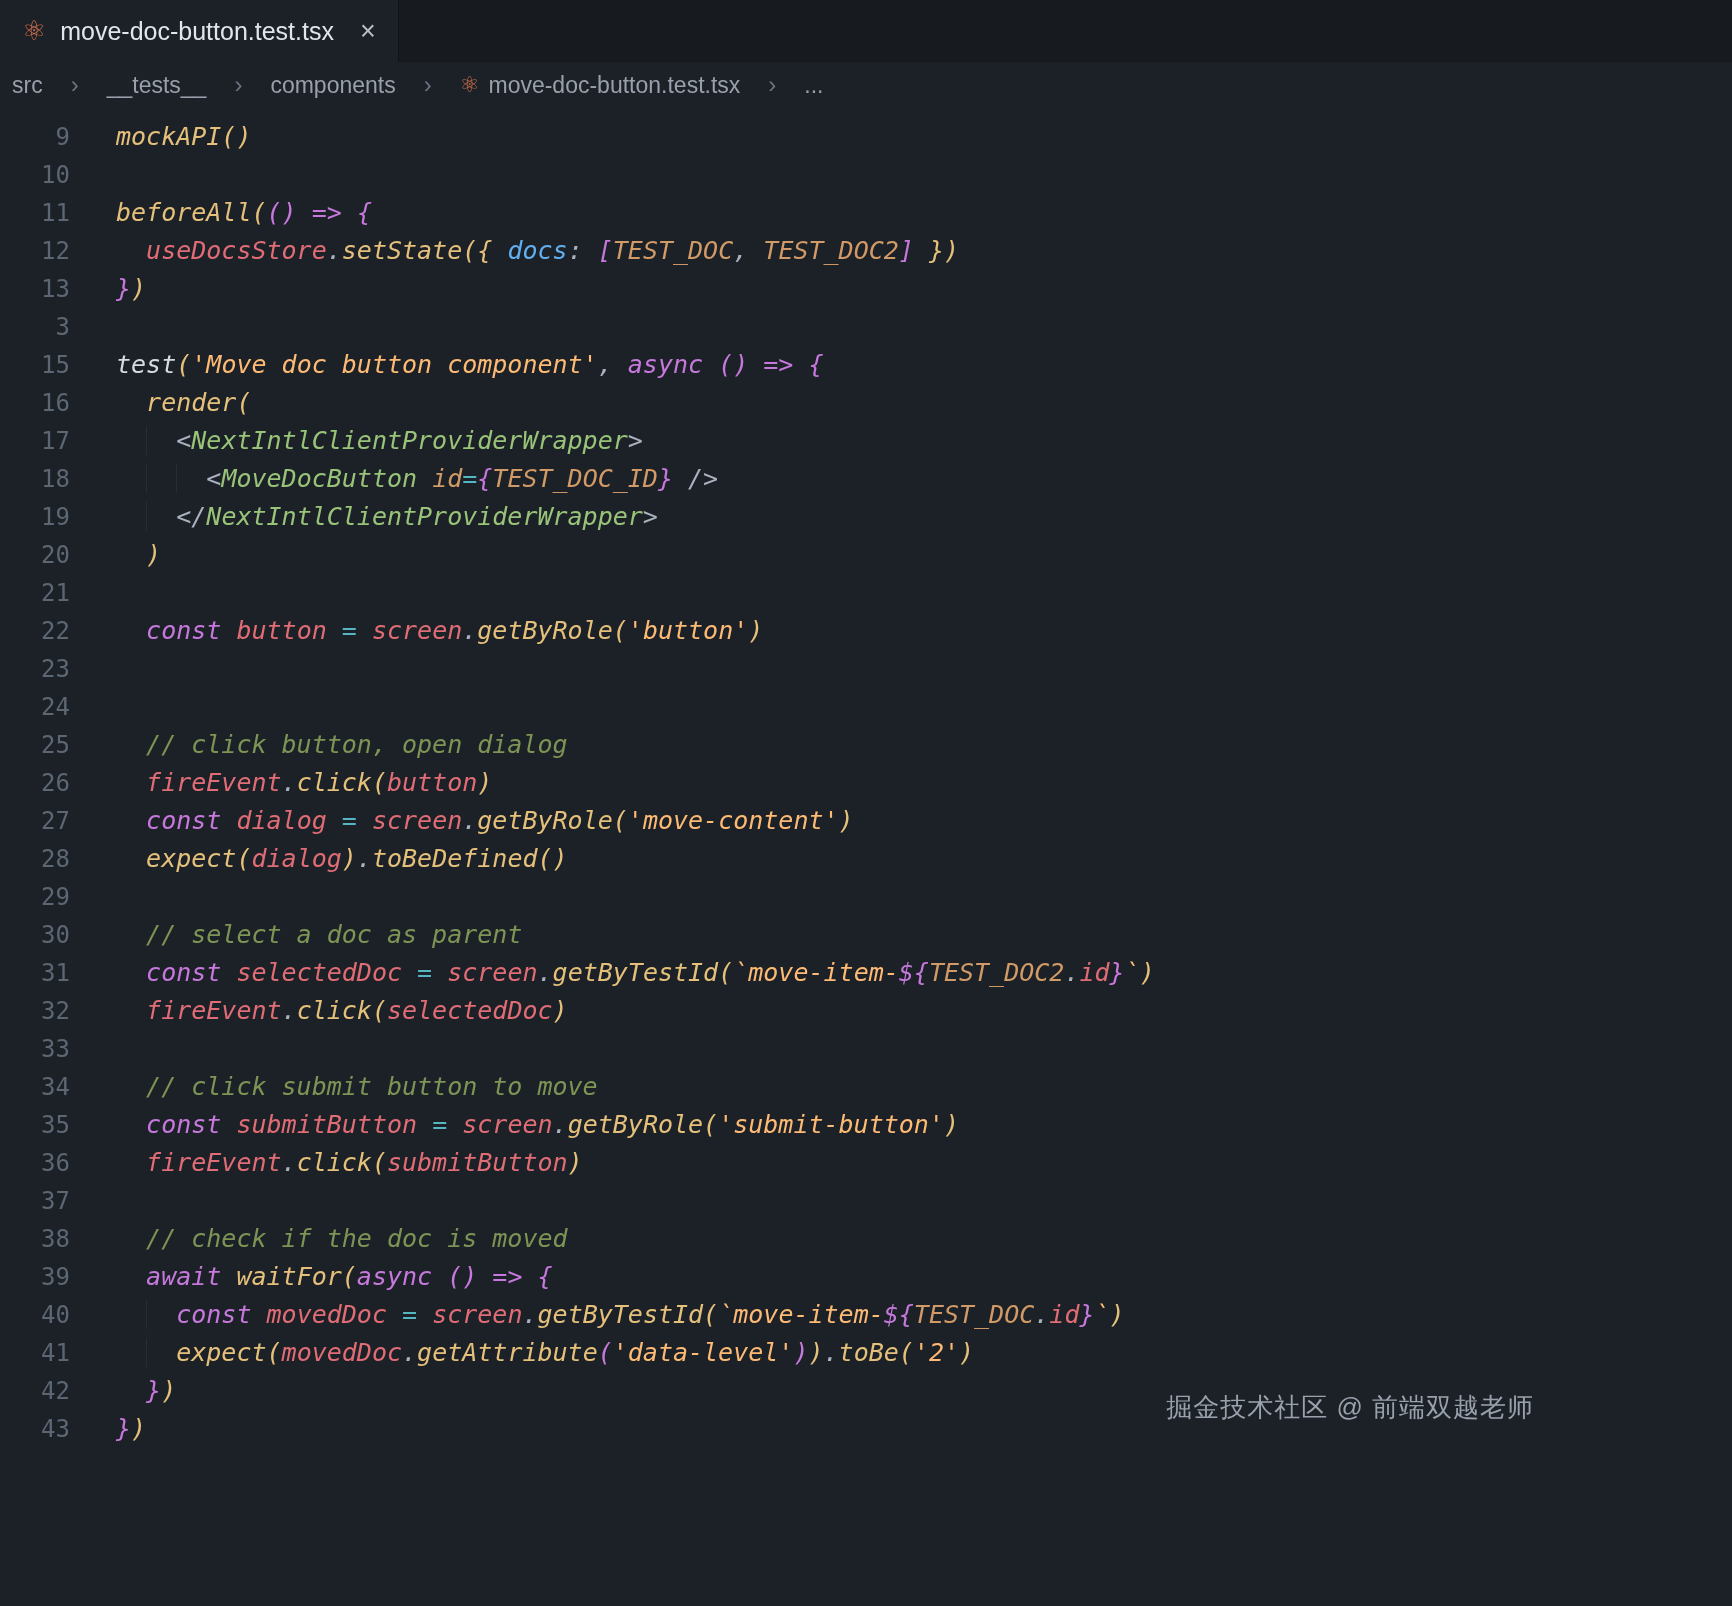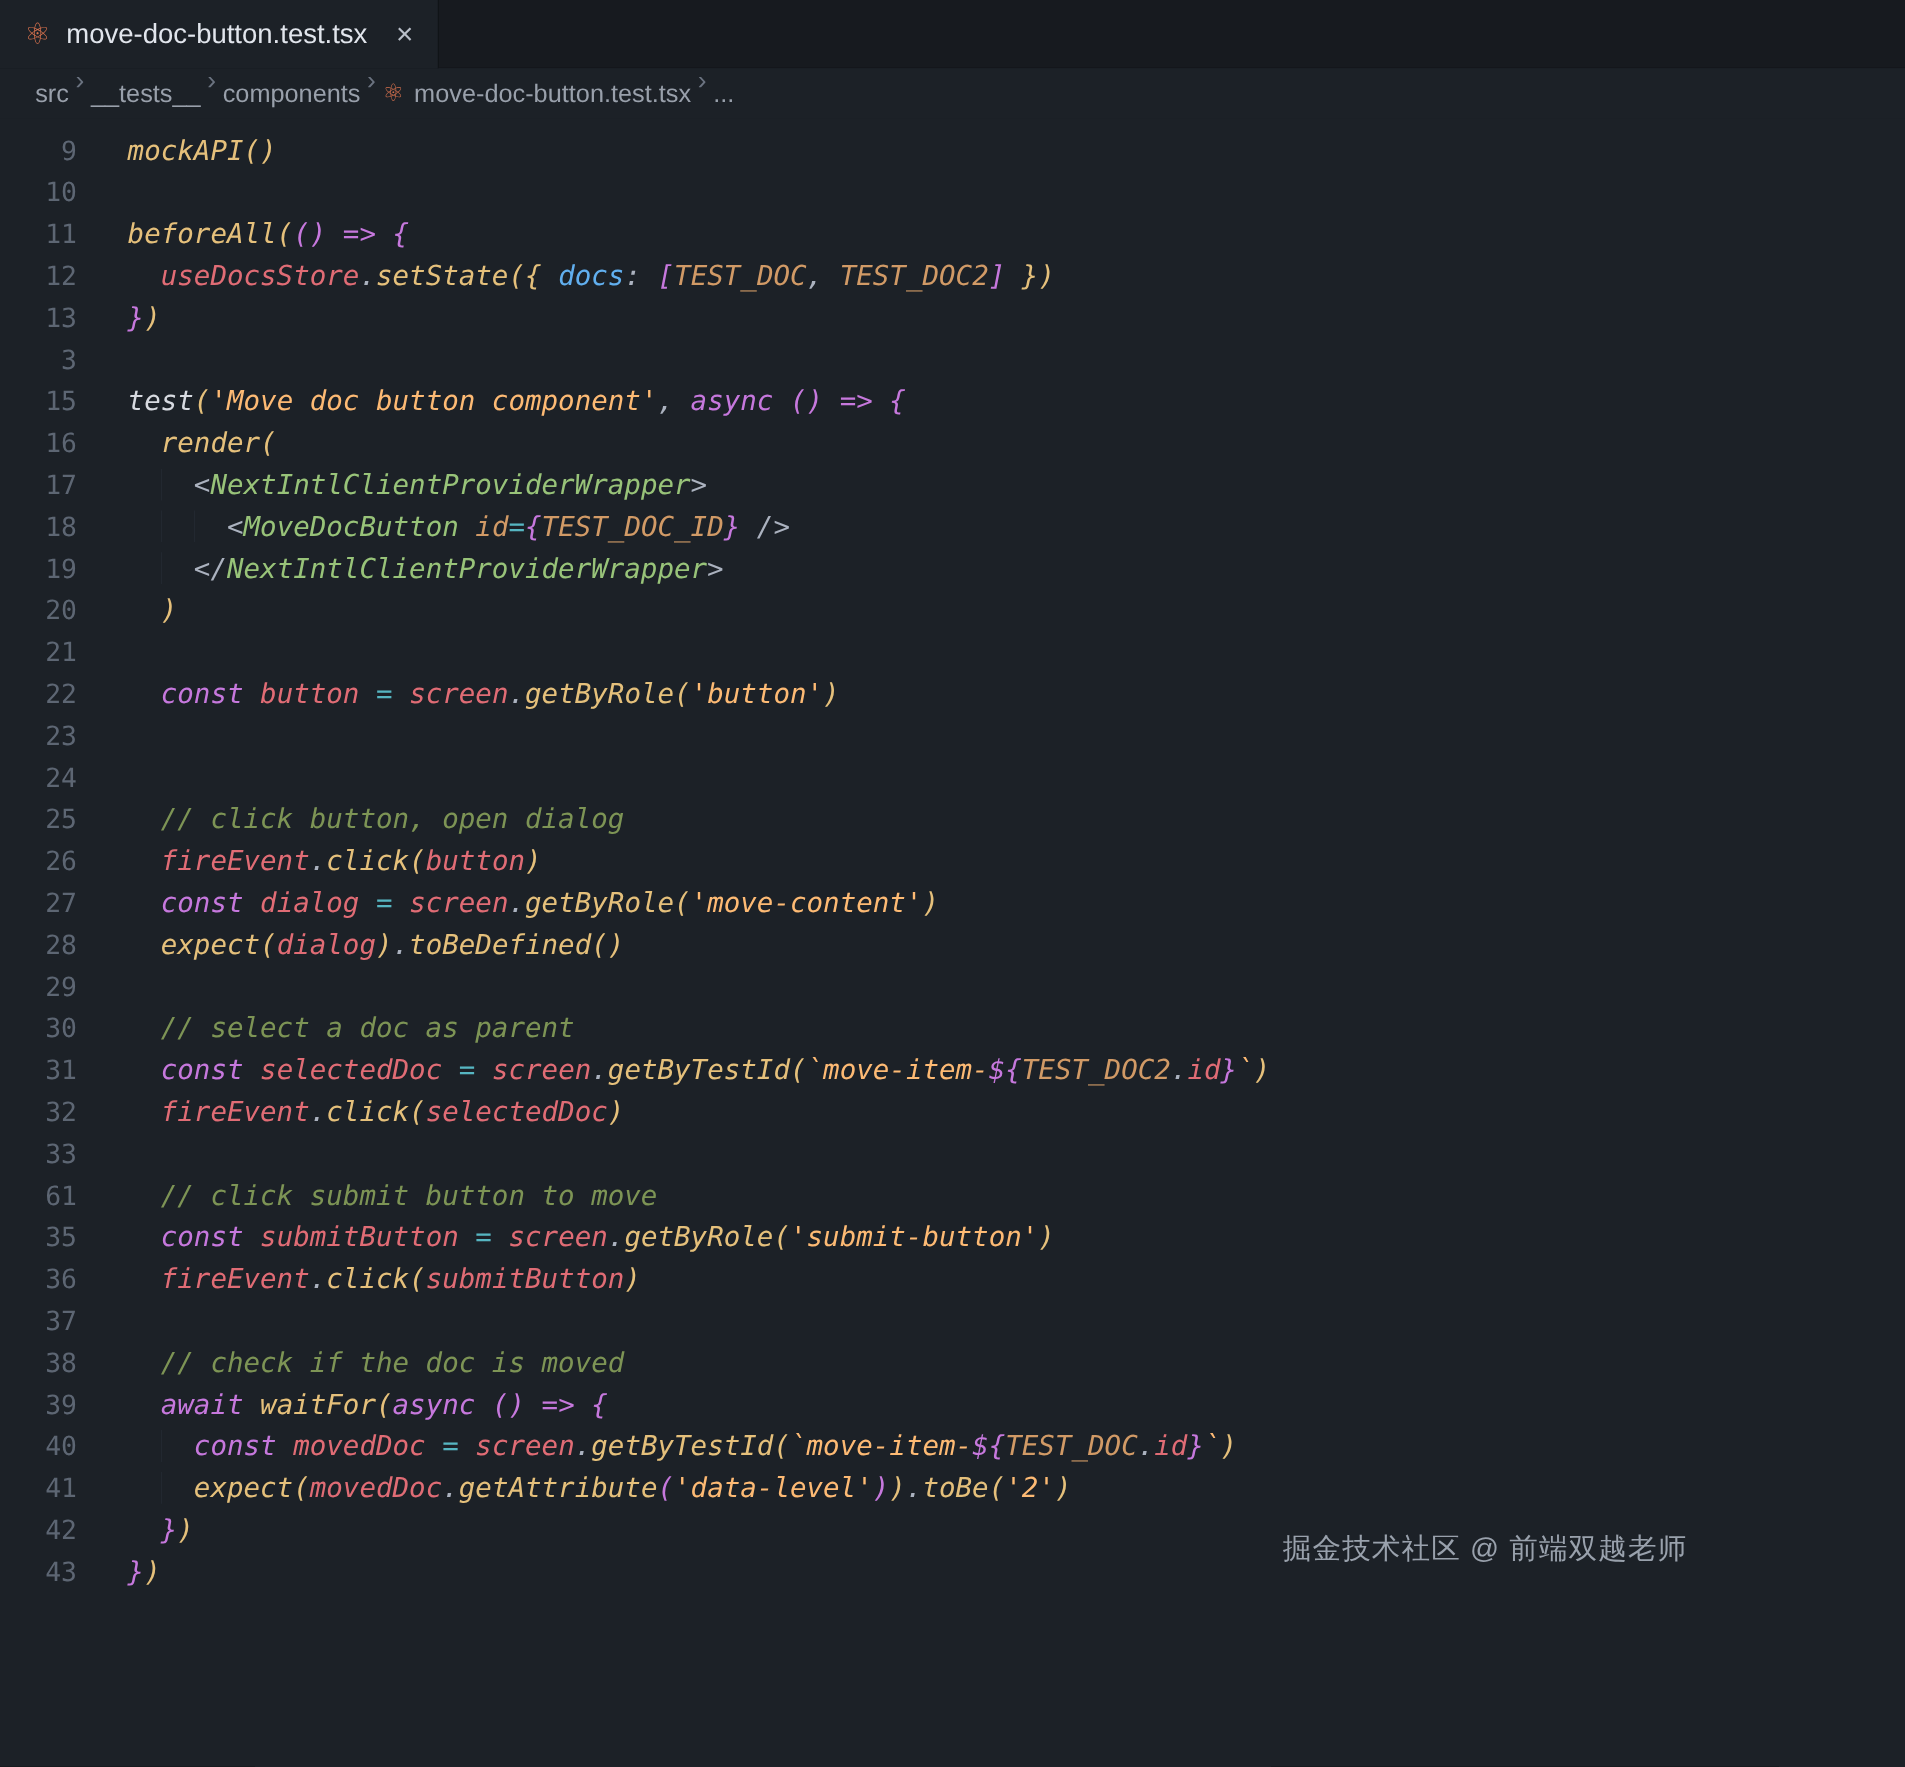--- a/index.html
+++ b/index.html
@@ -24,22 +24,22 @@
     border-right: 1px solid #101317; margin-bottom: -1px;
     cursor: pointer; min-width: 372px;
   }
   .fileicon { color: #d4704d; font-size: 27px; line-height: 1; }
   .tabtitle { color: #e1e5ec; font-size: 25px; white-space: nowrap; }
   .tabclose { color: #b9bfc9; font-size: 27px; margin-left: 12px; line-height: 1; cursor: pointer; }
   .tabbar-rest { flex: 1; }
 
   
   .breadcrumb {
-    display: flex; gap: 6px;
-    height: 46px; padding: 0 32px;
+    display: flex; align-items: center; gap: 28px;
+    height: 46px; padding: 0 12px;
     background: #1c2127; color: #99a0ab; font-size: 23px;
   }
   .bc-item { white-space: nowrap; cursor: pointer; display: inline-flex; align-items: center; gap: 9px; }
   .bc-sep { color: #6b7380; font-size: 24px; line-height: 1; }
   .bc-icon { color: #d4704d; font-size: 22px; line-height: 1; }
 
   
   .editor {
     padding-top: 10px;
     font-family: "DejaVu Sans Mono", monospace;
@@ -130,21 +130,21 @@
         <div class="line"><span class="ln">24</span><span class="code"></span></div>
         <div class="line"><span class="ln">25</span><span class="code"><span class="tok-ws">  </span><span class="tok-com">// click button, open dialog</span></span></div>
         <div class="line"><span class="ln">26</span><span class="code"><span class="tok-ws">  </span><span class="tok-var">fireEvent</span><span class="tok-pun">.</span><span class="tok-fn">click</span><span class="tok-b1">(</span><span class="tok-var">button</span><span class="tok-b1">)</span></span></div>
         <div class="line"><span class="ln">27</span><span class="code"><span class="tok-ws">  </span><span class="tok-kw">const</span><span class="tok-ws"> </span><span class="tok-var">dialog</span><span class="tok-ws"> </span><span class="tok-op">=</span><span class="tok-ws"> </span><span class="tok-var">screen</span><span class="tok-pun">.</span><span class="tok-fn">getByRole</span><span class="tok-b1">(</span><span class="tok-str">'move-content'</span><span class="tok-b1">)</span></span></div>
         <div class="line"><span class="ln">28</span><span class="code"><span class="tok-ws">  </span><span class="tok-fn">expect</span><span class="tok-b1">(</span><span class="tok-var">dialog</span><span class="tok-b1">)</span><span class="tok-pun">.</span><span class="tok-fn">toBeDefined</span><span class="tok-b1">()</span></span></div>
         <div class="line"><span class="ln">29</span><span class="code"></span></div>
         <div class="line"><span class="ln">30</span><span class="code"><span class="tok-ws">  </span><span class="tok-com">// select a doc as parent</span></span></div>
         <div class="line"><span class="ln">31</span><span class="code"><span class="tok-ws">  </span><span class="tok-kw">const</span><span class="tok-ws"> </span><span class="tok-var">selectedDoc</span><span class="tok-ws"> </span><span class="tok-op">=</span><span class="tok-ws"> </span><span class="tok-var">screen</span><span class="tok-pun">.</span><span class="tok-fn">getByTestId</span><span class="tok-b1">(</span><span class="tok-str">`move-item-</span><span class="tok-kw">${</span><span class="tok-const">TEST_DOC2</span><span class="tok-pun">.</span><span class="tok-var">id</span><span class="tok-kw">}</span><span class="tok-str">`</span><span class="tok-b1">)</span></span></div>
         <div class="line"><span class="ln">32</span><span class="code"><span class="tok-ws">  </span><span class="tok-var">fireEvent</span><span class="tok-pun">.</span><span class="tok-fn">click</span><span class="tok-b1">(</span><span class="tok-var">selectedDoc</span><span class="tok-b1">)</span></span></div>
         <div class="line"><span class="ln">33</span><span class="code"></span></div>
-        <div class="line"><span class="ln">61</span><span class="code"><span class="tok-ws">  </span><span class="tok-com">// click submit button to move</span></span></div>
+        <div class="line"><span class="ln">34</span><span class="code"><span class="tok-ws">  </span><span class="tok-com">// click submit button to move</span></span></div>
         <div class="line"><span class="ln">35</span><span class="code"><span class="tok-ws">  </span><span class="tok-kw">const</span><span class="tok-ws"> </span><span class="tok-var">submitButton</span><span class="tok-ws"> </span><span class="tok-op">=</span><span class="tok-ws"> </span><span class="tok-var">screen</span><span class="tok-pun">.</span><span class="tok-fn">getByRole</span><span class="tok-b1">(</span><span class="tok-str">'submit-button'</span><span class="tok-b1">)</span></span></div>
         <div class="line"><span class="ln">36</span><span class="code"><span class="tok-ws">  </span><span class="tok-var">fireEvent</span><span class="tok-pun">.</span><span class="tok-fn">click</span><span class="tok-b1">(</span><span class="tok-var">submitButton</span><span class="tok-b1">)</span></span></div>
         <div class="line"><span class="ln">37</span><span class="code"></span></div>
         <div class="line"><span class="ln">38</span><span class="code"><span class="tok-ws">  </span><span class="tok-com">// check if the doc is moved</span></span></div>
         <div class="line"><span class="ln">39</span><span class="code"><span class="tok-ws">  </span><span class="tok-kw">await</span><span class="tok-ws"> </span><span class="tok-fn">waitFor</span><span class="tok-b1">(</span><span class="tok-kw">async</span><span class="tok-ws"> </span><span class="tok-b2">()</span><span class="tok-ws"> </span><span class="tok-kw">=&gt;</span><span class="tok-ws"> </span><span class="tok-b2">{</span></span></div>
         <div class="line"><span class="ln">40</span><span class="code"><span class="tok-ws">  </span><span class="tok-ws guide">  </span><span class="tok-kw">const</span><span class="tok-ws"> </span><span class="tok-var">movedDoc</span><span class="tok-ws"> </span><span class="tok-op">=</span><span class="tok-ws"> </span><span class="tok-var">screen</span><span class="tok-pun">.</span><span class="tok-fn">getByTestId</span><span class="tok-b1">(</span><span class="tok-str">`move-item-</span><span class="tok-kw">${</span><span class="tok-const">TEST_DOC</span><span class="tok-pun">.</span><span class="tok-var">id</span><span class="tok-kw">}</span><span class="tok-str">`</span><span class="tok-b1">)</span></span></div>
         <div class="line"><span class="ln">41</span><span class="code"><span class="tok-ws">  </span><span class="tok-ws guide">  </span><span class="tok-fn">expect</span><span class="tok-b1">(</span><span class="tok-var">movedDoc</span><span class="tok-pun">.</span><span class="tok-fn">getAttribute</span><span class="tok-b2">(</span><span class="tok-str">'data-level'</span><span class="tok-b2">)</span><span class="tok-b1">)</span><span class="tok-pun">.</span><span class="tok-fn">toBe</span><span class="tok-b1">(</span><span class="tok-str">'2'</span><span class="tok-b1">)</span></span></div>
         <div class="line"><span class="ln">42</span><span class="code"><span class="tok-ws">  </span><span class="tok-b2">}</span><span class="tok-b1">)</span></span></div>
         <div class="line"><span class="ln">43</span><span class="code"><span class="tok-b2">}</span><span class="tok-b1">)</span></span></div>
       </div>

